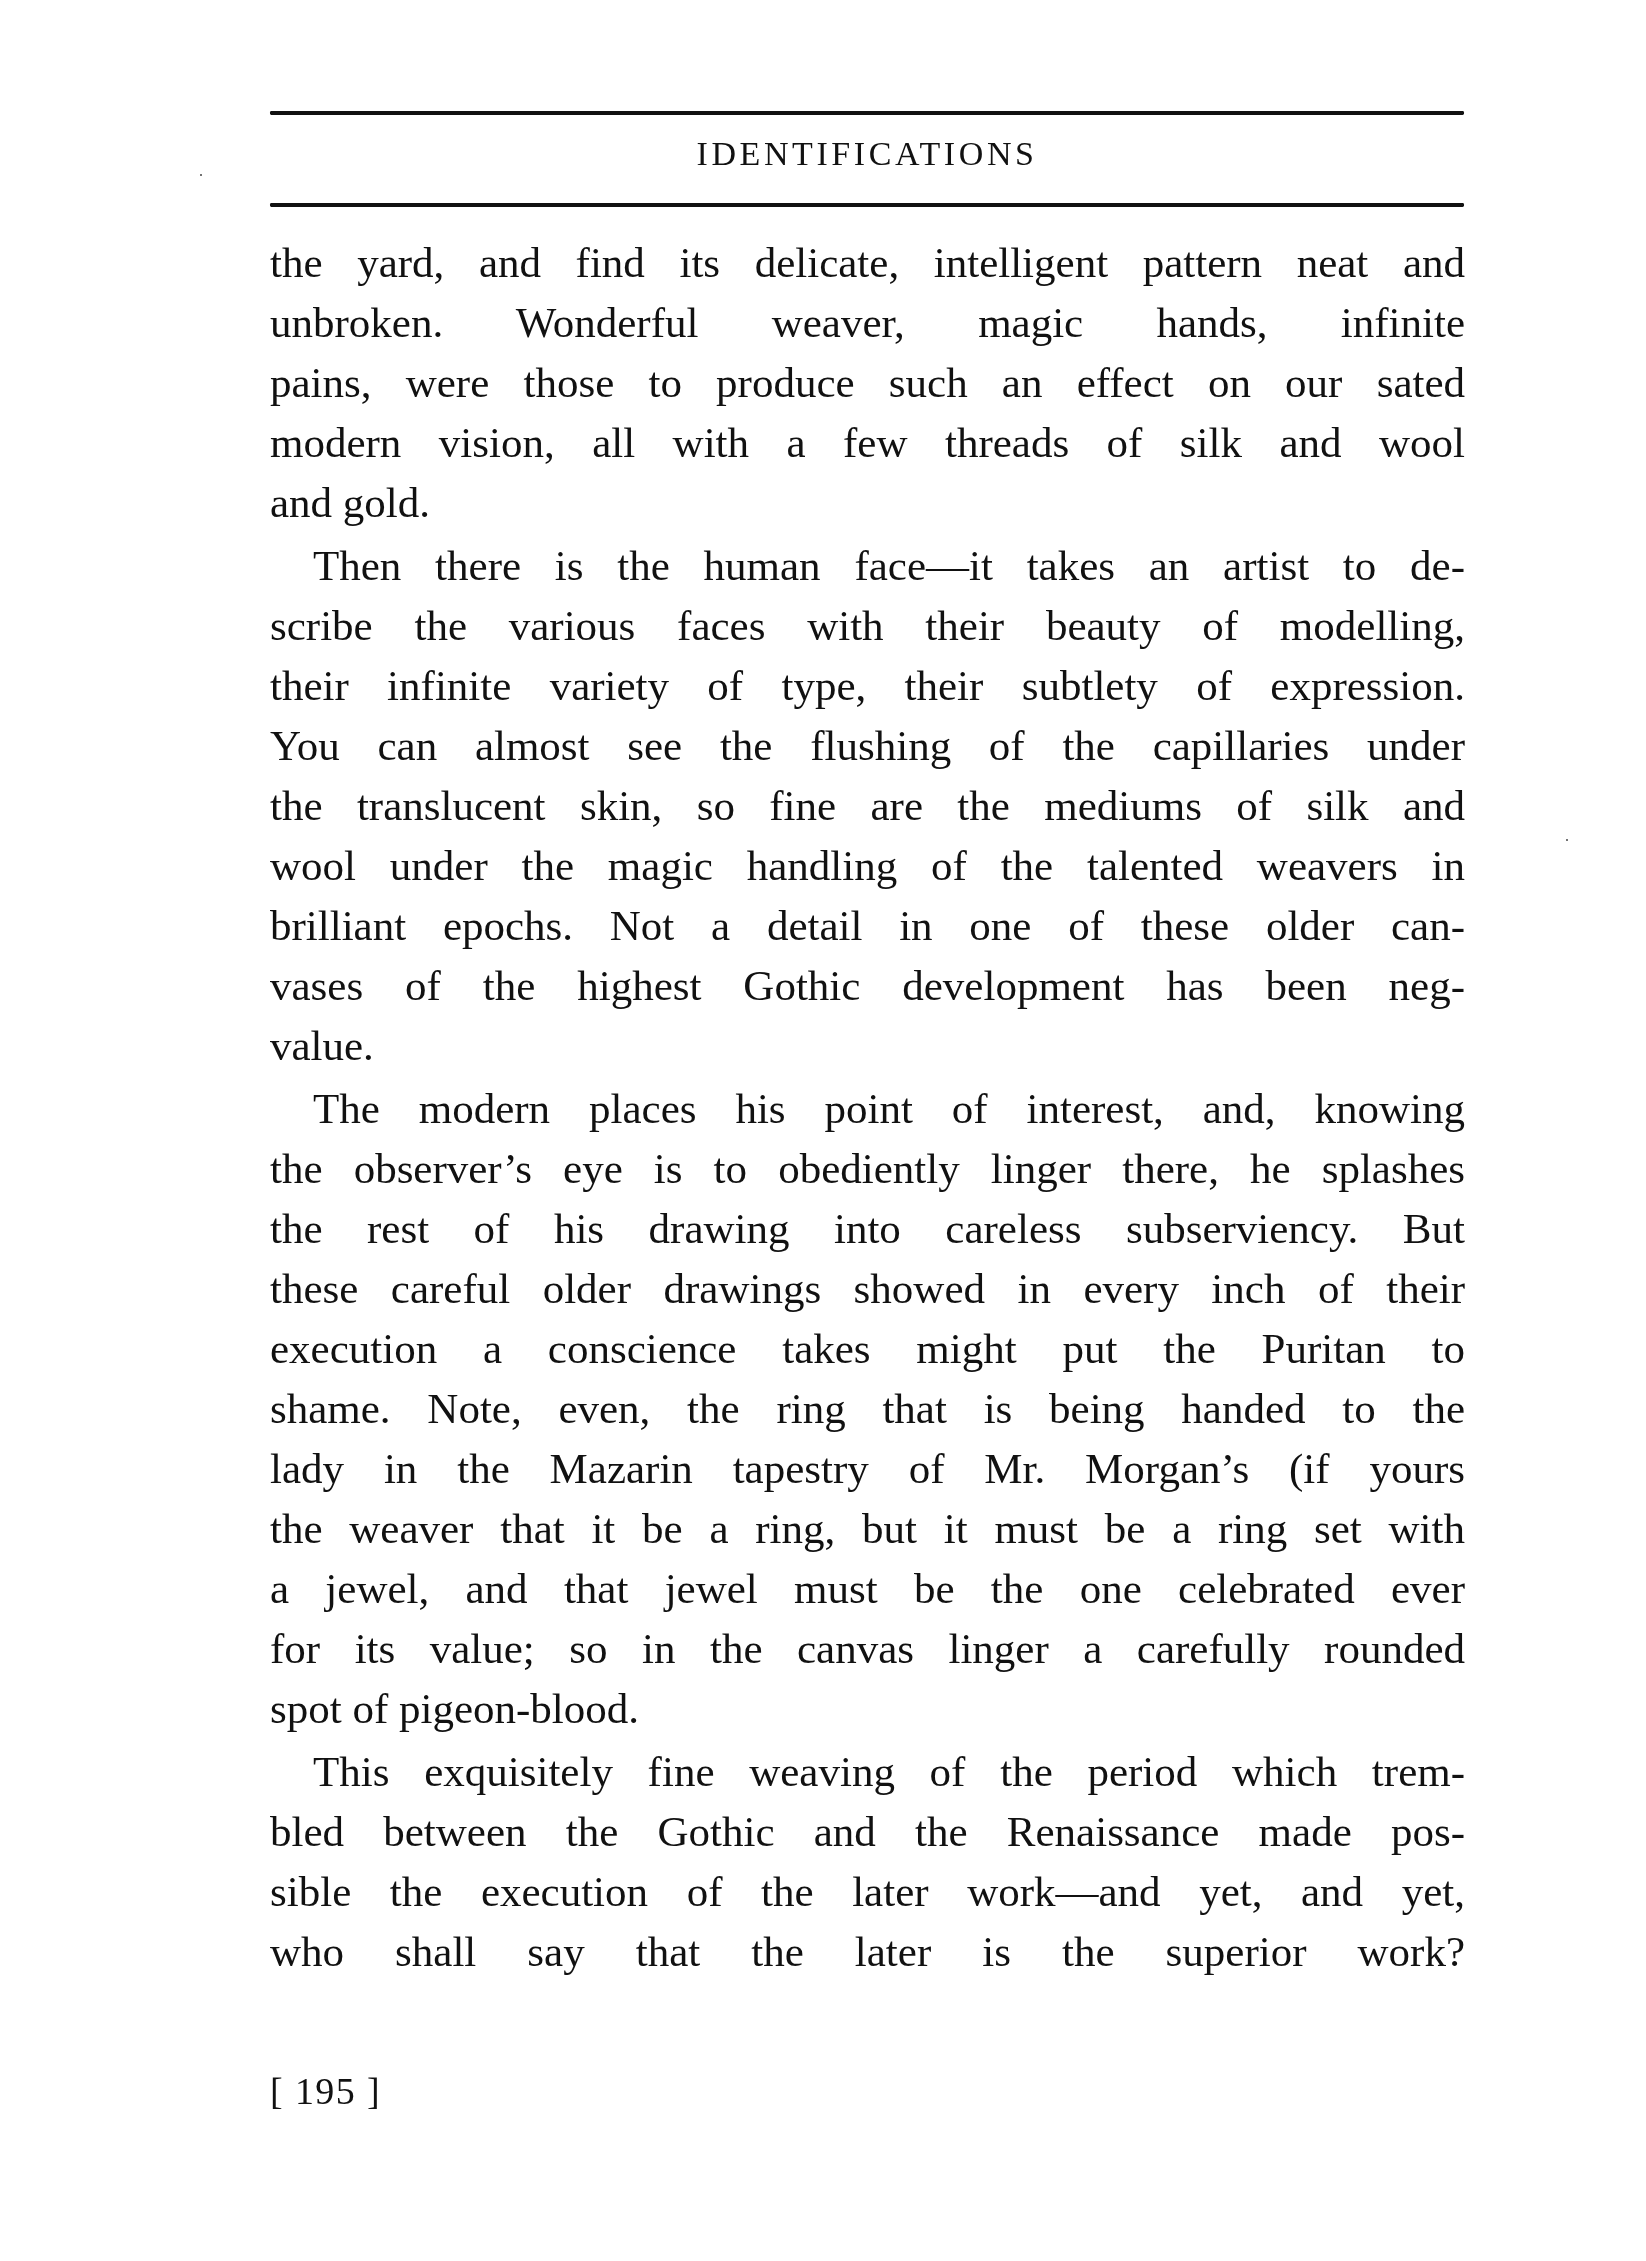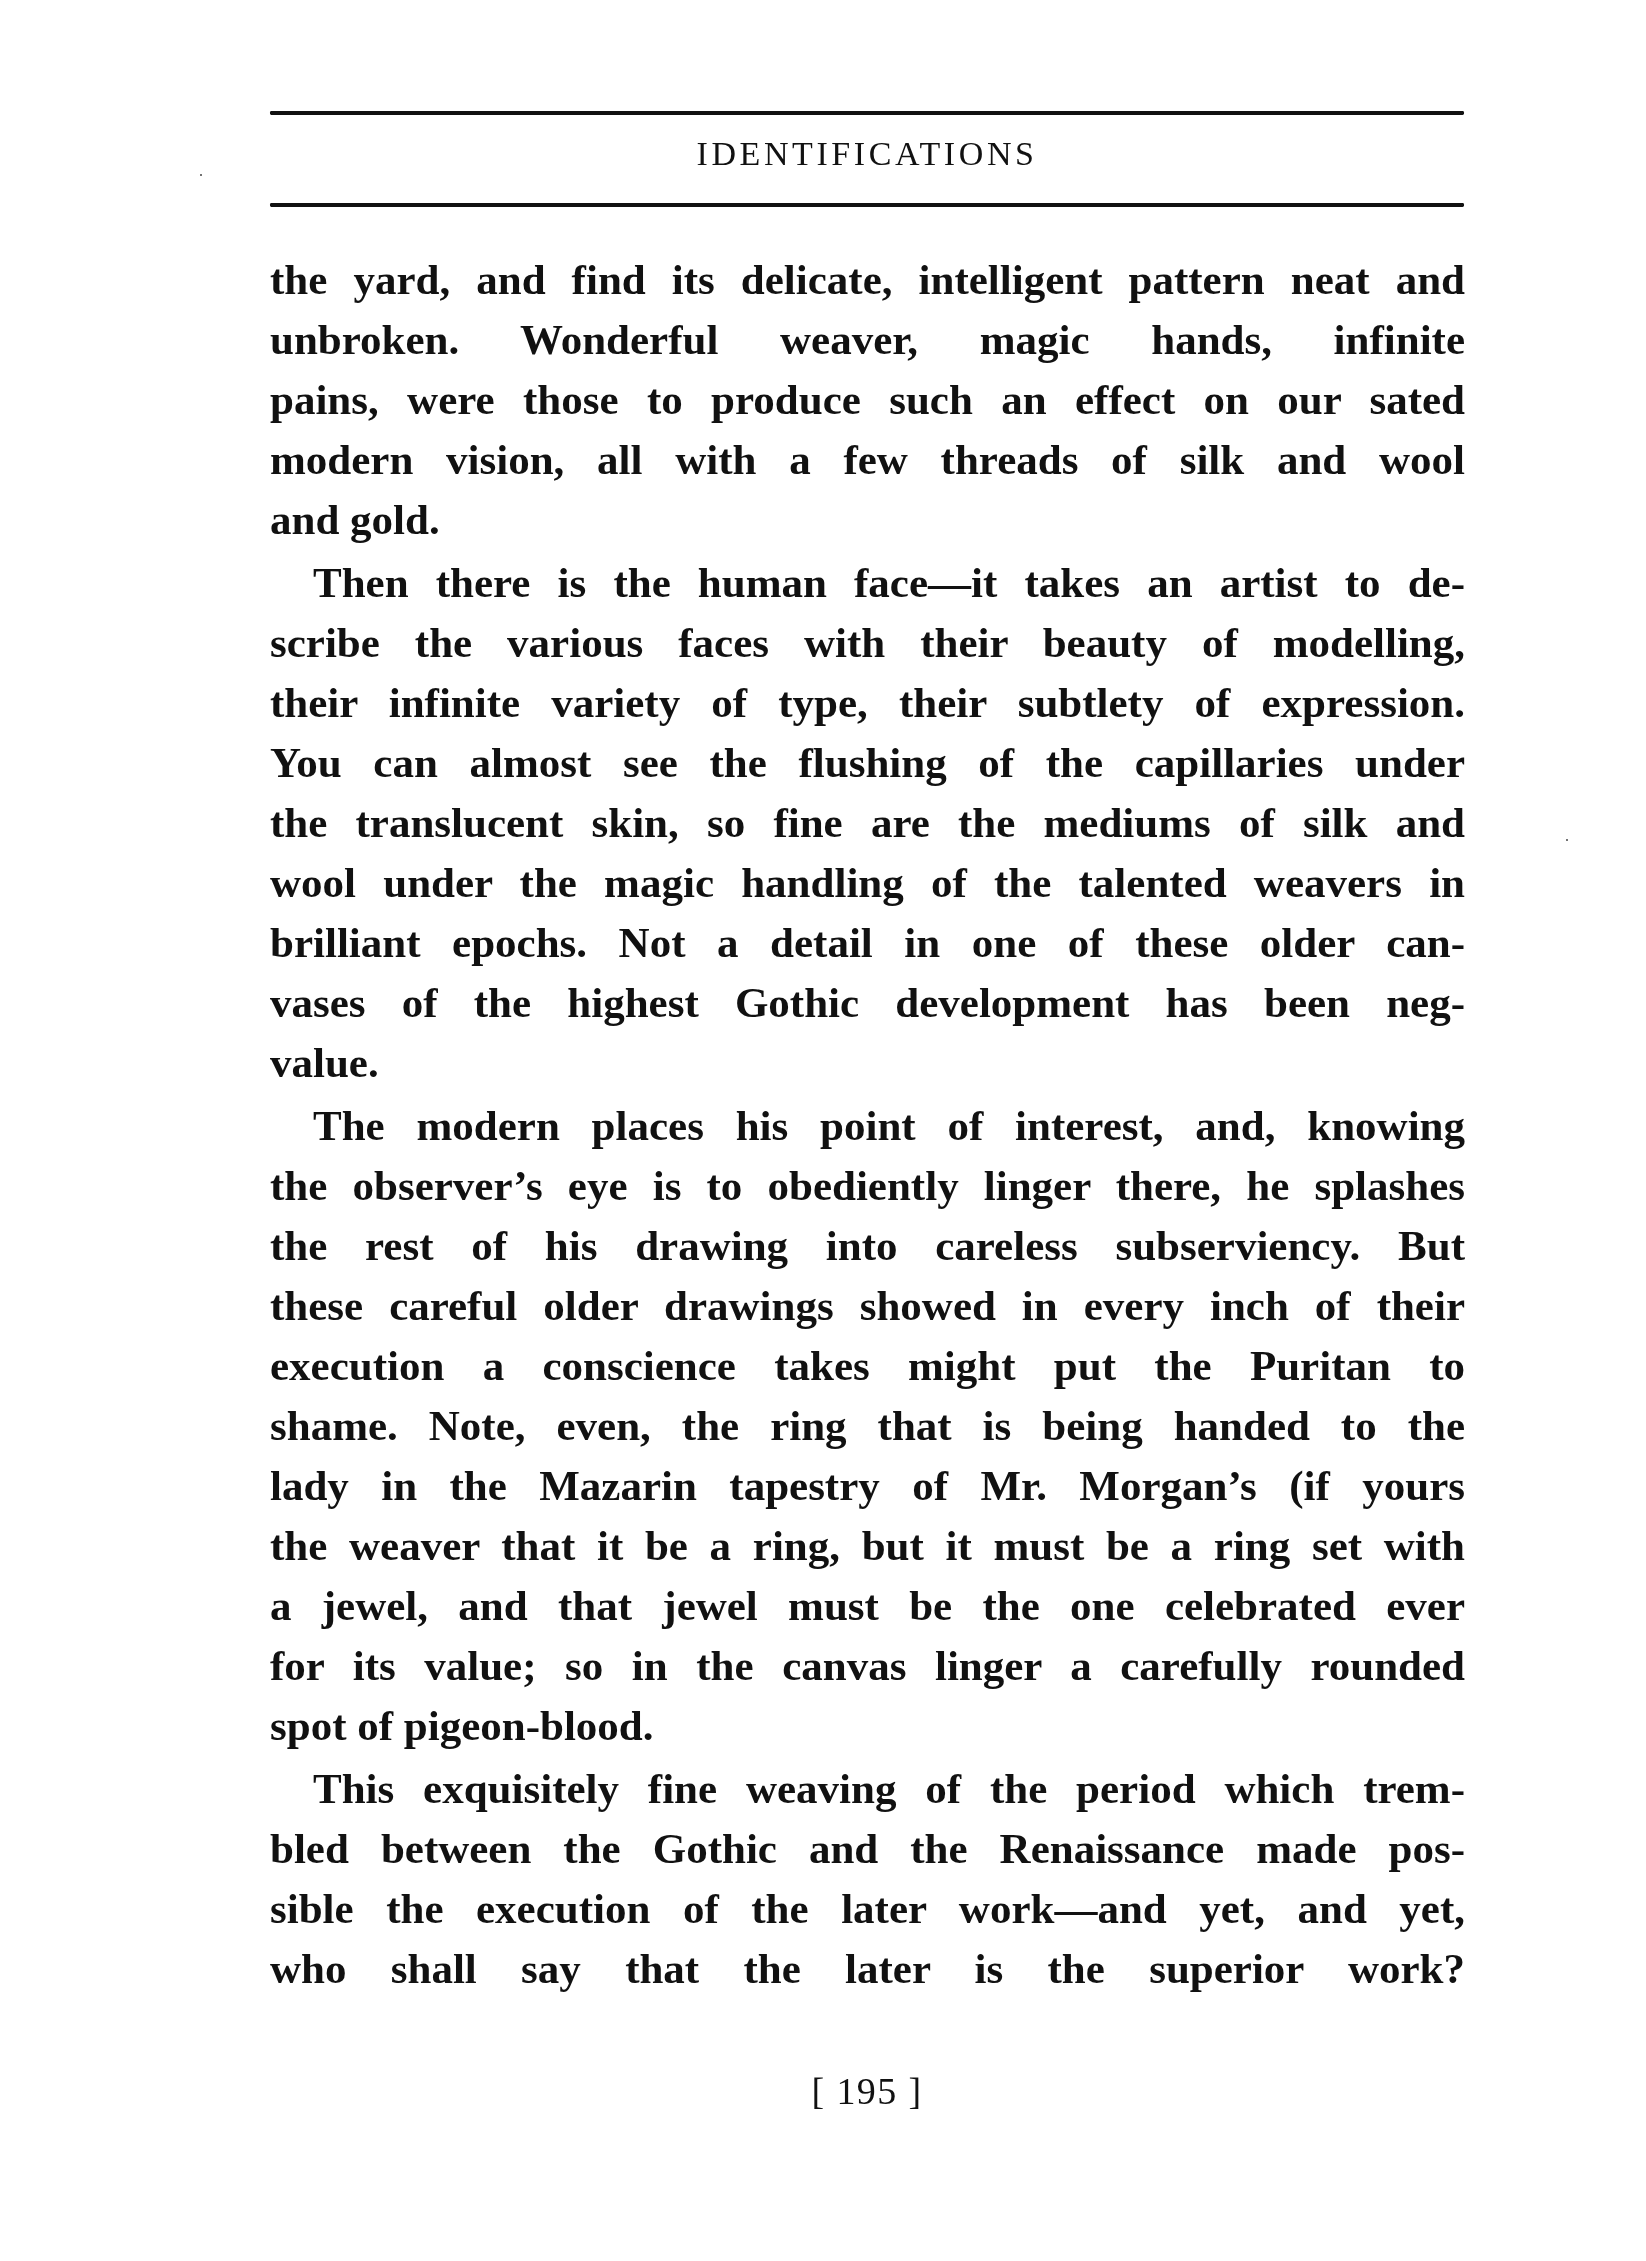--- a/index.html
+++ b/index.html
@@ -38,24 +38,23 @@
       top: 132px;
       left: 0;
       width: 1194px;
       text-align: center;
       font-size: 34px;
       letter-spacing: 3.6px;
       line-height: 43px;
     }
     .body-text {
       position: absolute;
-      top: 250px;
+      top: 233px;
       left: 0;
       width: 1195px;
-      font-weight: bold;
     }
     .para {
       margin: 0 0 2.9px 0;
       font-size: 43px;
       line-height: 60px;
     }
     .line {
       display: block;
       white-space: nowrap;
       text-align: justify;
@@ -67,21 +66,21 @@
       text-align-last: left;
     }
     .line.indent {
       padding-left: 43px;
     }
     .folio {
       position: absolute;
       top: 2068px;
       left: 0;
       width: 1194px;
-      text-align: center;
+      text-align: left;
       font-size: 38px;
       line-height: 46px;
       letter-spacing: 1.4px;
     }
     .margin-dot {
       position: absolute;
       width: 2.2px;
       height: 2.2px;
       background: #444;
       border-radius: 50%;

